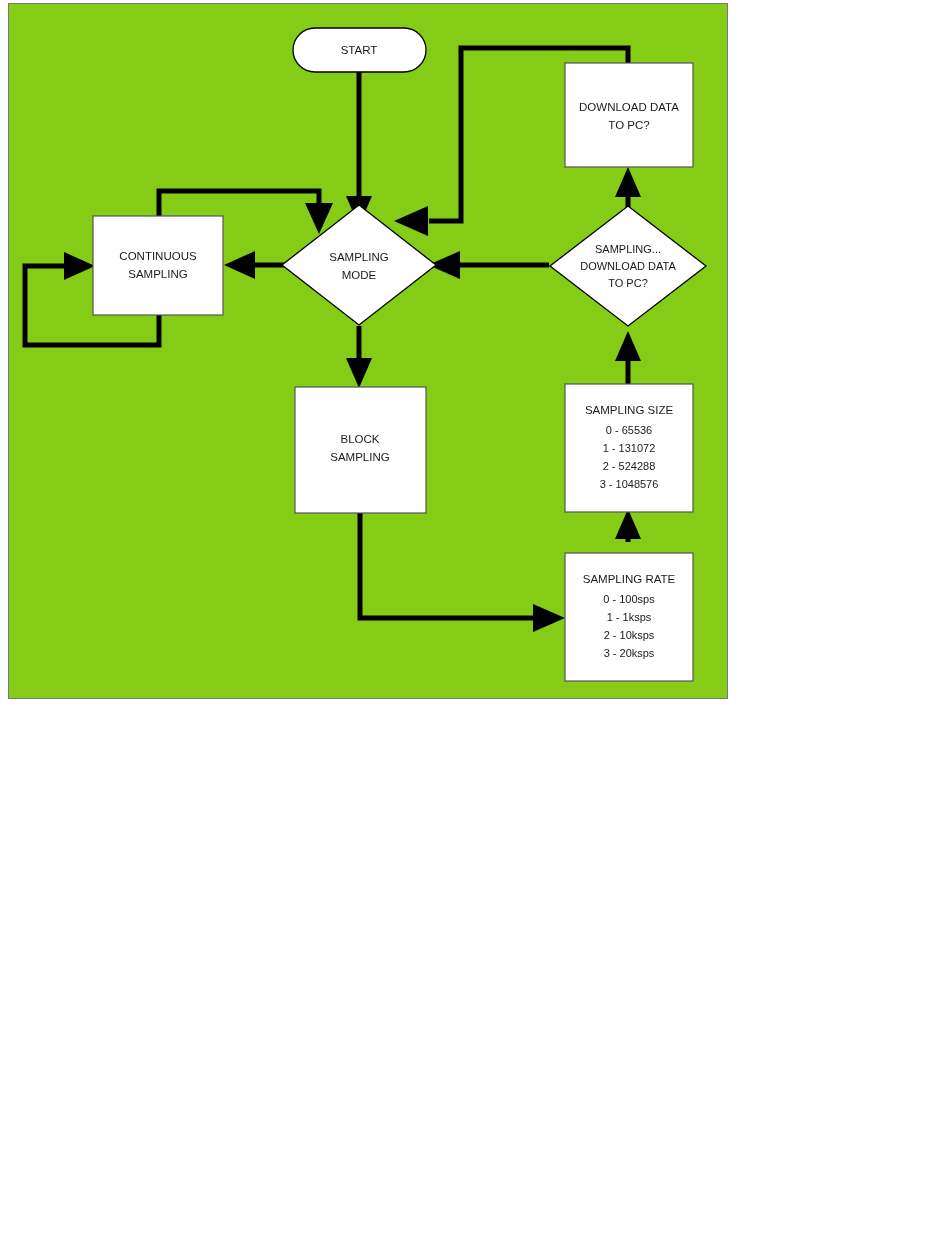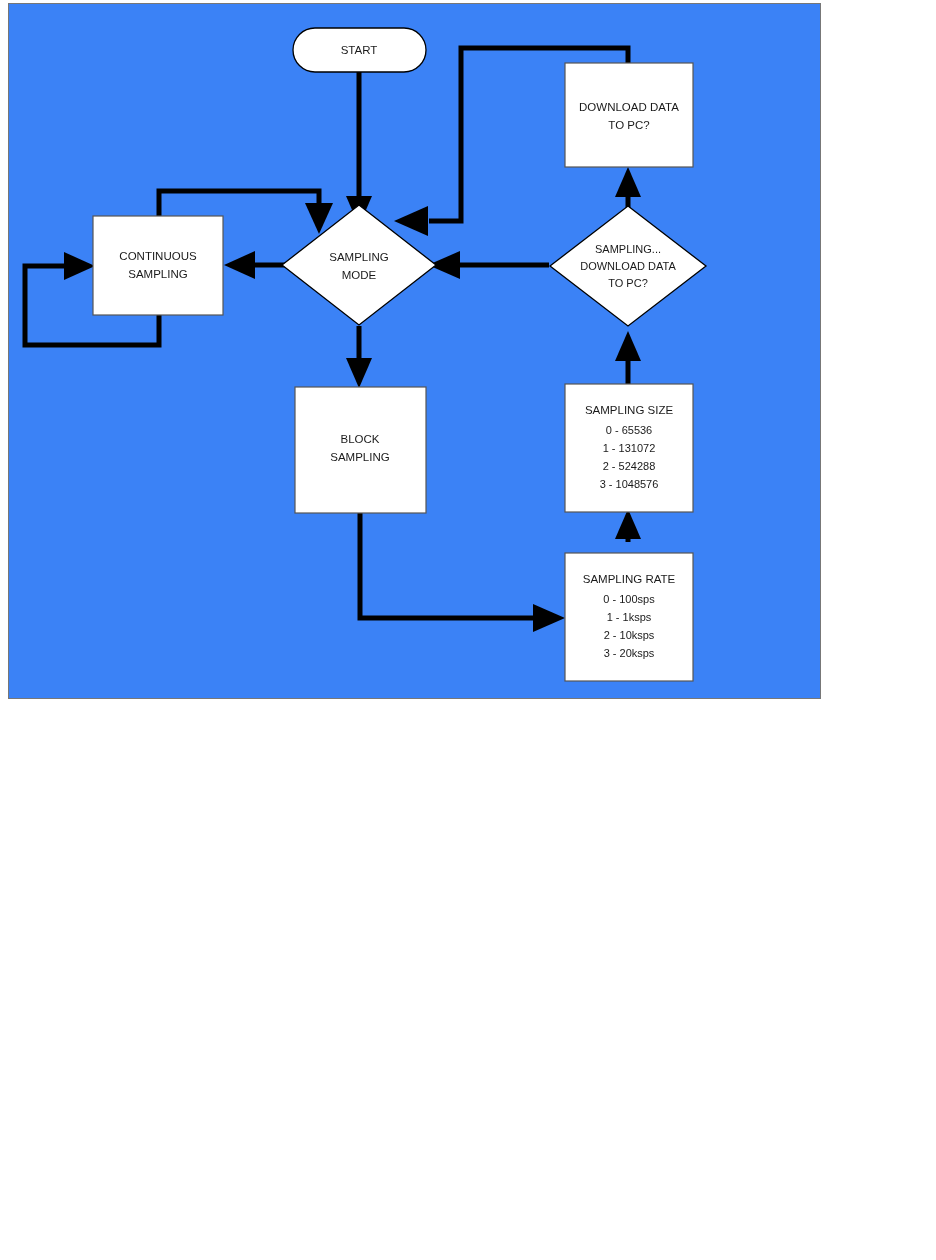--- a/index.html
+++ b/index.html
@@ -16,25 +16,25 @@
   #page {
     position: relative;
     width: 936px;
     height: 1260px;
     background: #ffffff;
   }
   #frame {
     position: absolute;
     left: 8px;
     top: 3px;
-    width: 813px;
+    width: 720px;
     height: 696px;
     border: 1px solid #777777;
     box-sizing: border-box;
-    background: #3b82f6;
+    background: #84cc16;
   }
   #flow {
     position: absolute;
     left: 0;
     top: 0;
   }
   .node-shape {
     fill: #ffffff;
     stroke: #555555;
     stroke-width: 1.2;

